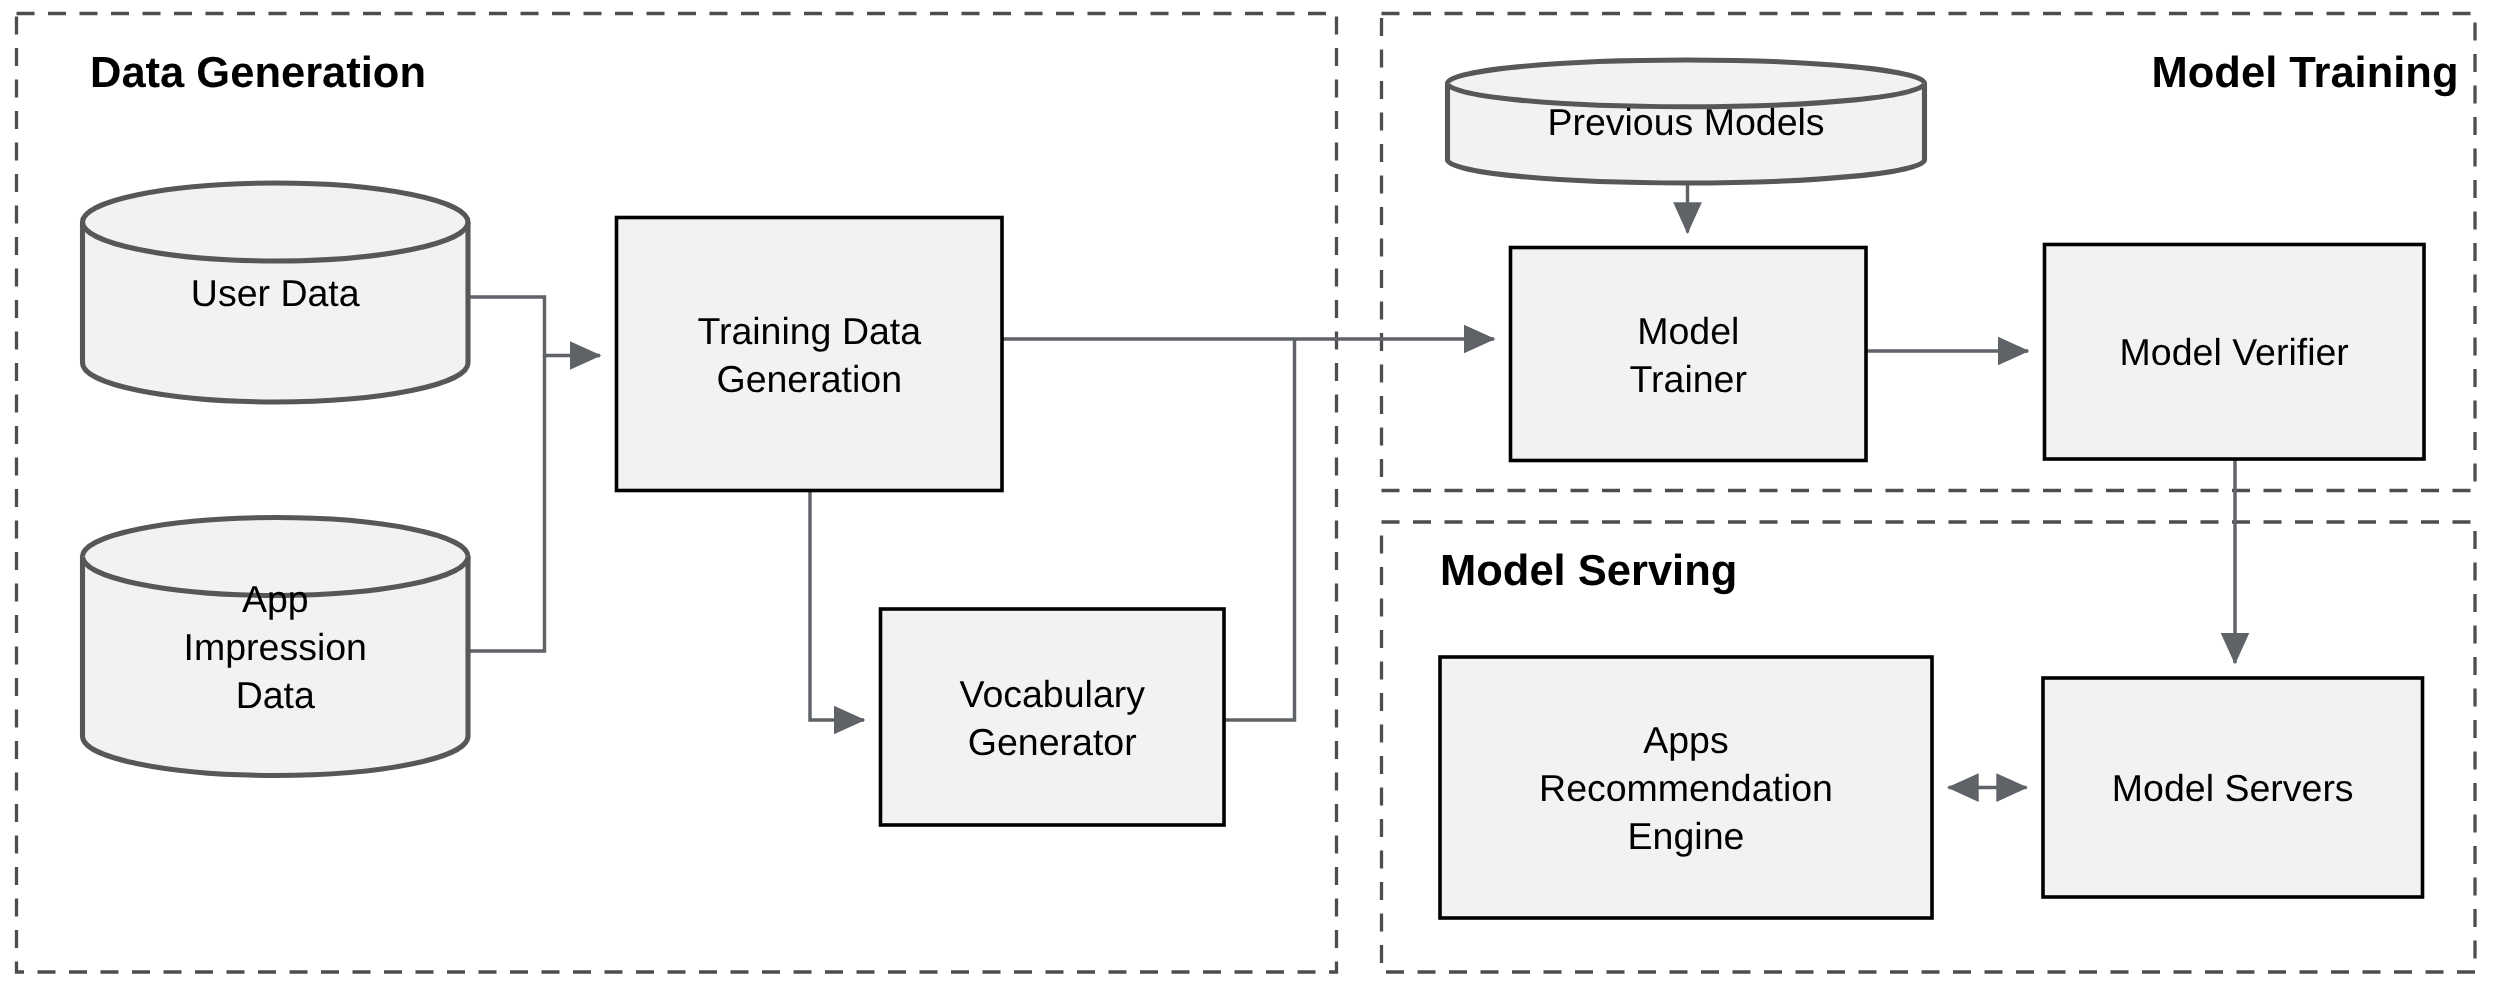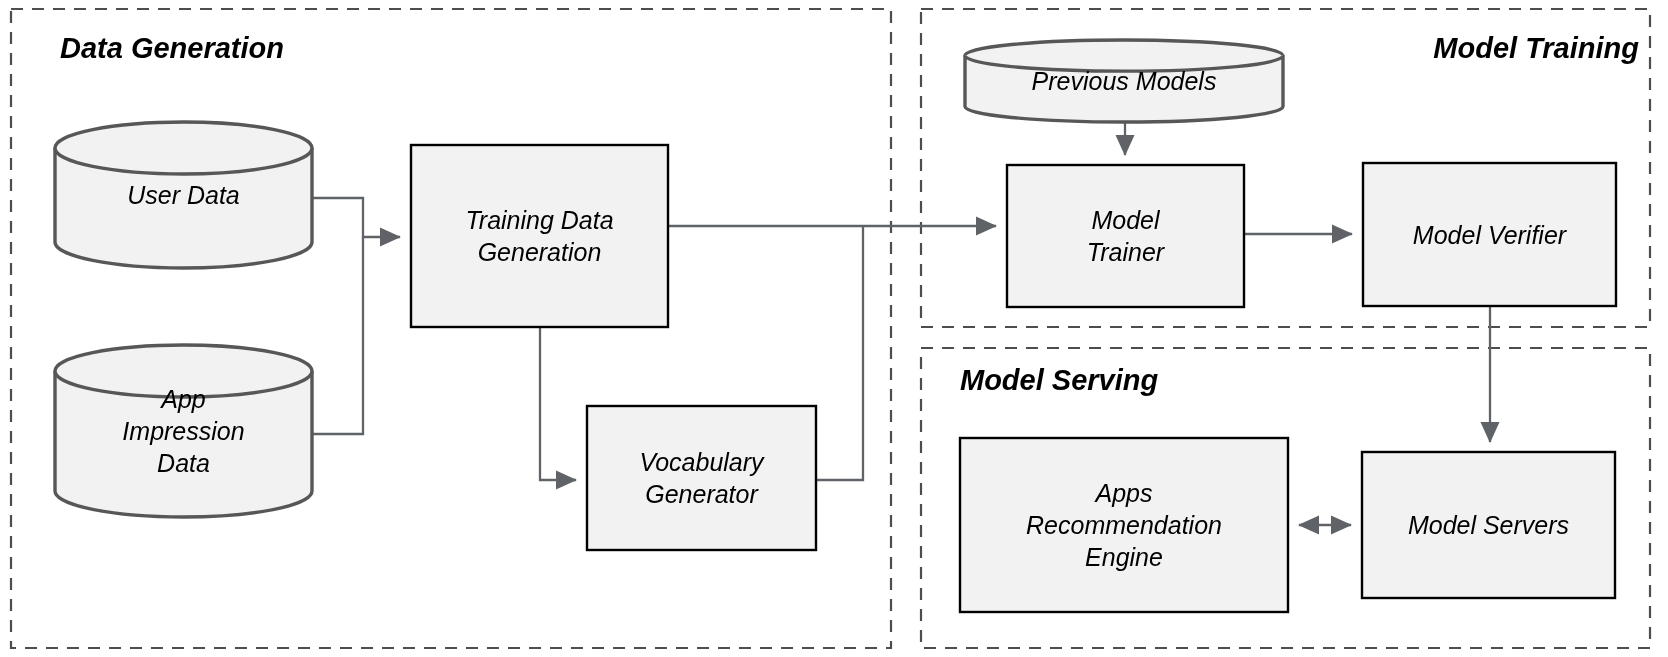--- a/index.html
+++ b/index.html
@@ -10,21 +10,20 @@
   body {
     width: 1668px;
     height: 657px;
     font-family: "Liberation Sans", sans-serif;
     overflow: hidden;
   }
   #diagram-root {
     position: relative;
     width: 1343px;
     height: 657px;
-    font-style: italic;
   }
   svg.diagram {
     display: block;
     width: 1668px;
     height: 657px;
   }
   .group-border {
     fill: none;
     stroke: #4d4d4d;
     stroke-width: 2.2;

